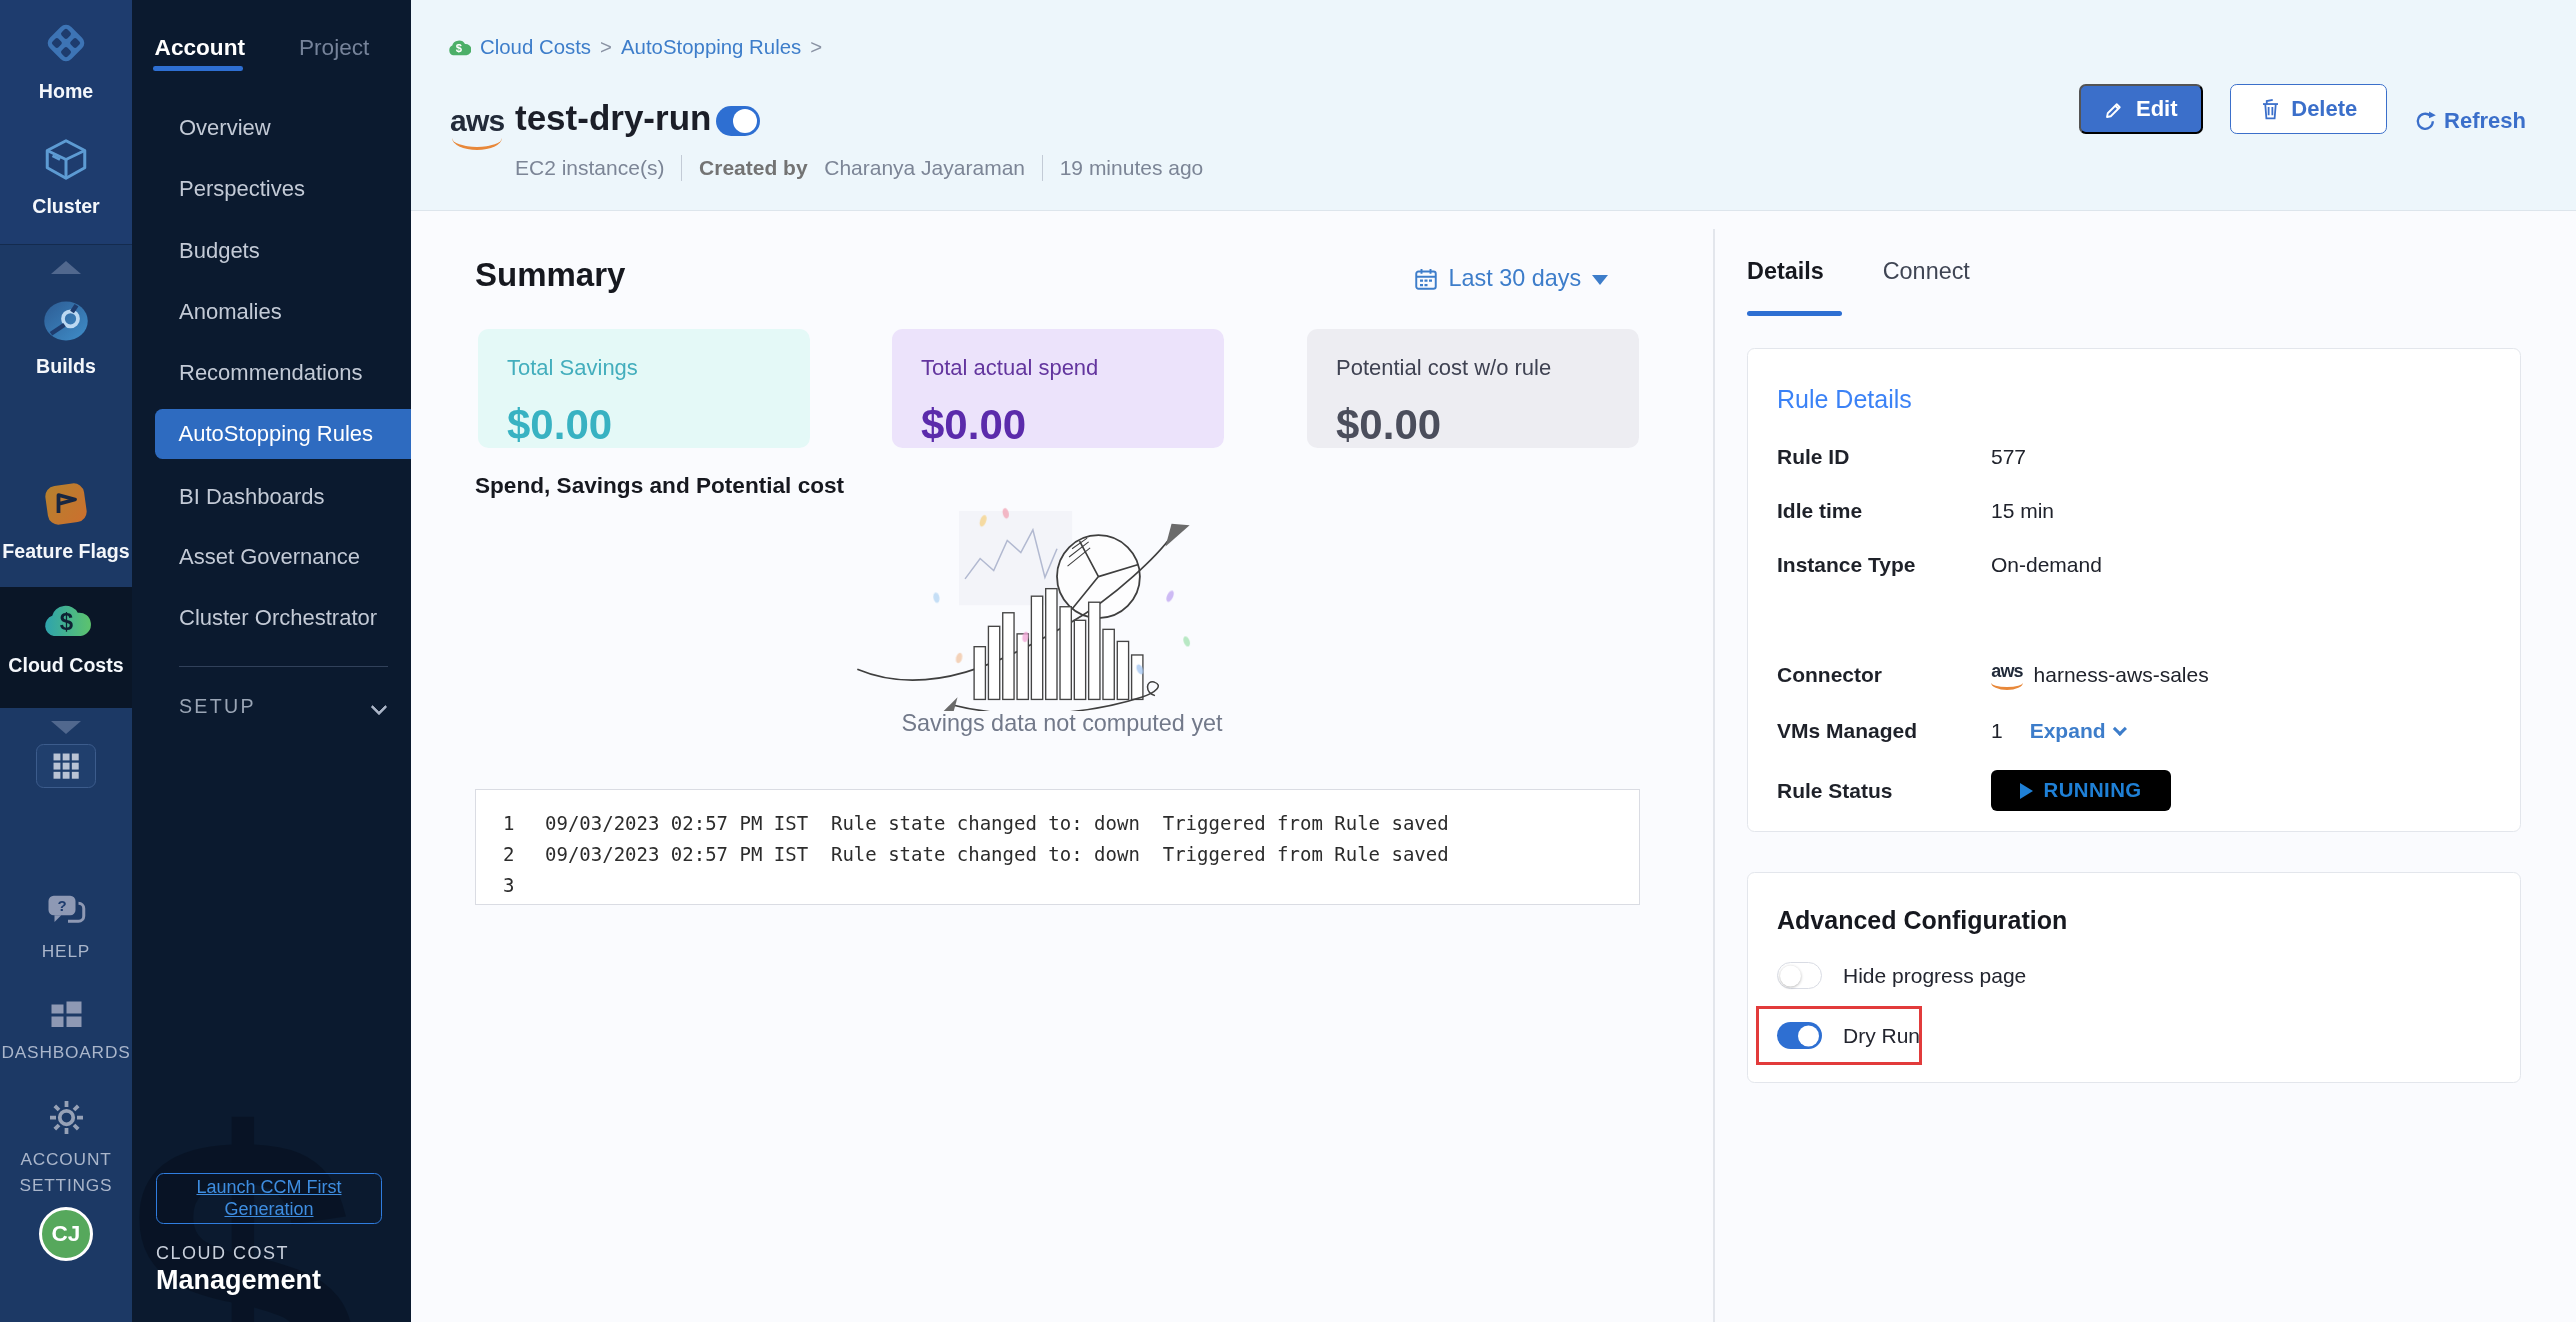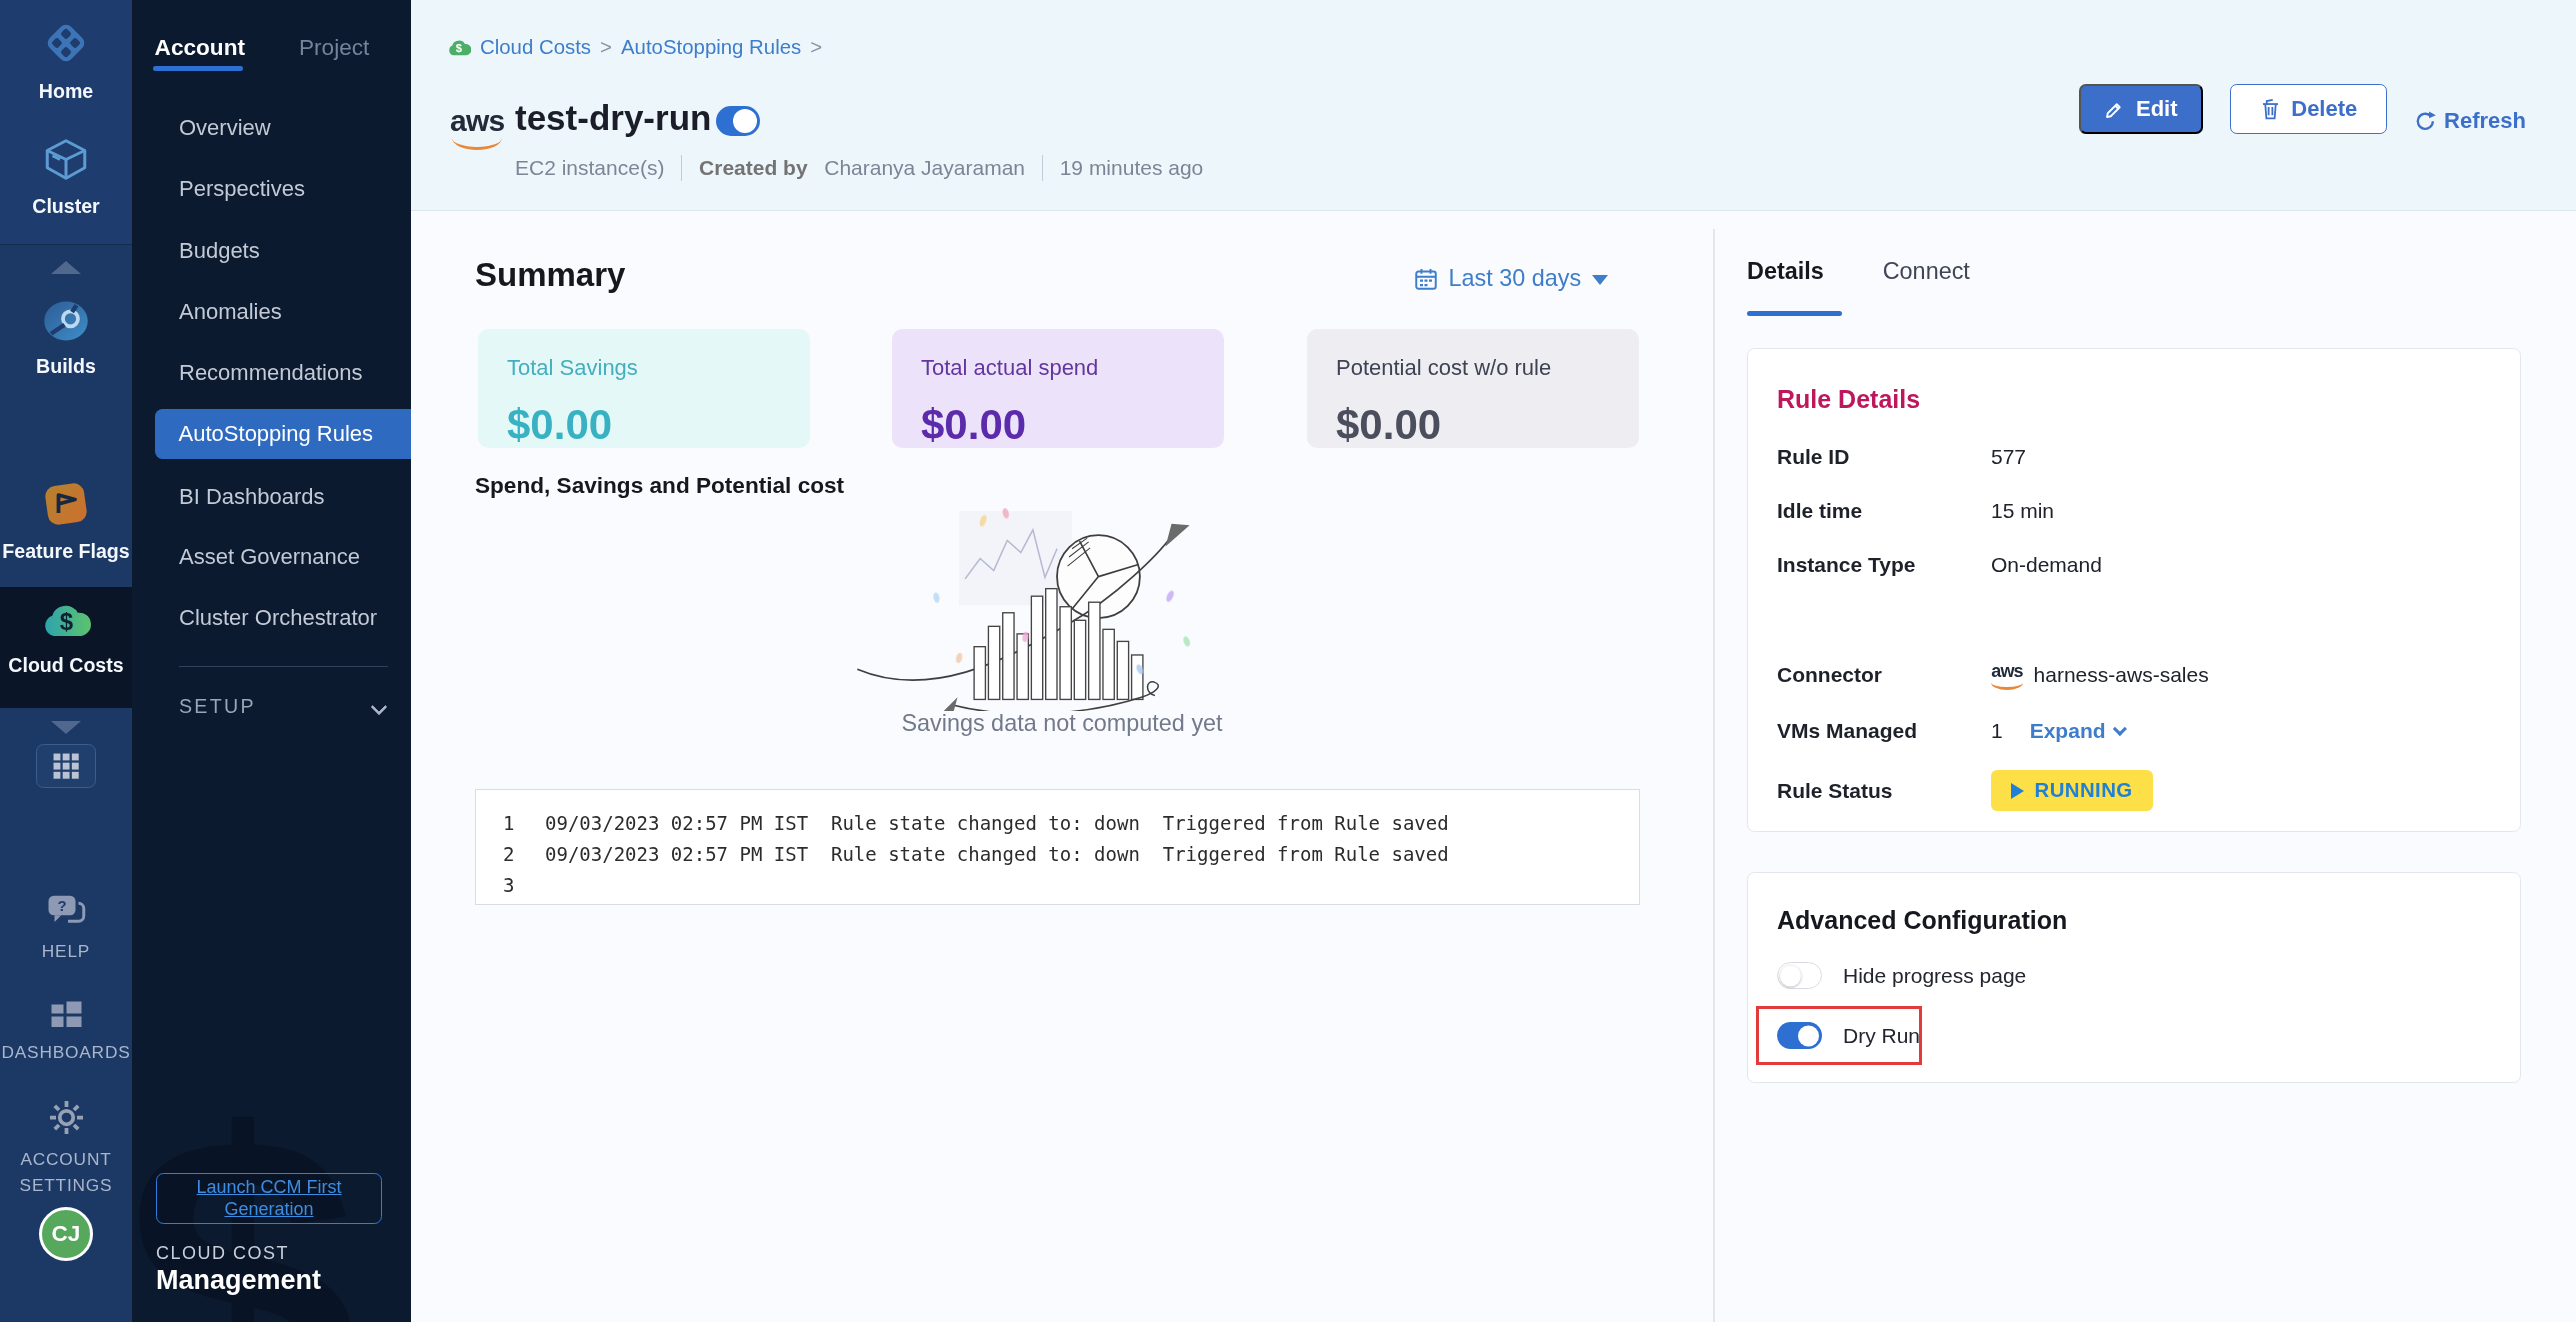--- a/index.html
+++ b/index.html
@@ -95,34 +95,34 @@
   .logline .lnum { display:inline-block; width:42px; }
 
   
   .panel-tabs { position:absolute; left:1336px; top:47px; display:flex; gap:59px; }
   .ptab { font-size:23.4px; cursor:pointer; }
   .ptab.active { color:#16181f; font-weight:700; }
   .ptab.inactive { color:#3f4554; }
   .ptab-underline { position:absolute; left:1336px; top:100px; width:95px; height:5.3px; border-radius:3px; background:#2e6fd2; }
 
   .detail-card { position:absolute; left:1336px; top:137px; width:774px; height:484px; background:#ffffff; border:1.5px solid #e3e6ec; border-radius:7.5px; }
-  .dc-title { position:absolute; left:29px; top:36px; font-size:25px; font-weight:700; color:#be185d; }
+  .dc-title { position:absolute; left:29px; top:36px; font-size:25px; font-weight:400; color:#3b82f6; }
   .drow { position:absolute; left:29px; right:22.6px; display:flex; align-items:center; }
   .drow .dlabel { width:214px; font-size:21px; font-weight:700; color:#1e2129; flex:none; }
   .drow .dvalue { font-size:21px; color:#20232c; }
   .link { color:#3d7dca; cursor:pointer; }
   .host-row { position:relative; flex:1; display:flex; align-items:center; }
   .copy-icon { position:absolute; right:0; cursor:pointer; display:flex; }
   .aws-mini { font-size:18px; margin-right:10.6px; }
   .aws-mini .aws-smile { width:32px; height:7.5px; border-bottom-width:3px; }
   .muted { color:#79818f; }
   .expand { display:flex; align-items:center; gap:9px; margin-left:27px; cursor:pointer; }
   .expand span { color:#3d7dca; font-size:21px; font-weight:700; }
   .chev-blue { width:9.8px; height:9.8px; border-right:3px solid #3d7dca; border-bottom:3px solid #3d7dca; transform:rotate(45deg) translate(-1.5px,-1.5px); }
-  .status-pill { display:flex; align-items:center; gap:10.6px; background:#fde047; border-radius:6px; padding:9px 20px; }
+  .status-pill { display:flex; align-items:center; gap:10.6px; background:#000000; border-radius:6px; padding:9px 29px; }
   .play-tri { width:0; height:0; border-top:8.3px solid transparent; border-bottom:8.3px solid transparent; border-left:13px solid #1f80d6; }
   .status-text { color:#1f80d6; font-size:20.4px; font-weight:700; letter-spacing:0.4px; }
 
   .adv-card { position:absolute; left:1336px; top:661px; width:774px; height:211px; background:#ffffff; border:1.5px solid #e3e6ec; border-radius:7.5px; }
   .adv-title { position:absolute; left:29px; top:33px; font-size:25px; font-weight:700; color:#16181f; }
   .toggle-row { position:absolute; display:flex; align-items:center; gap:21px; }
   .toggle-sm { width:45px; height:27px; }
   .toggle-sm .knob { width:21px; height:21px; }
   .toggle-sm.on .knob { right:3px; }
   .toggle-sm.off .knob { left:2.3px; }

